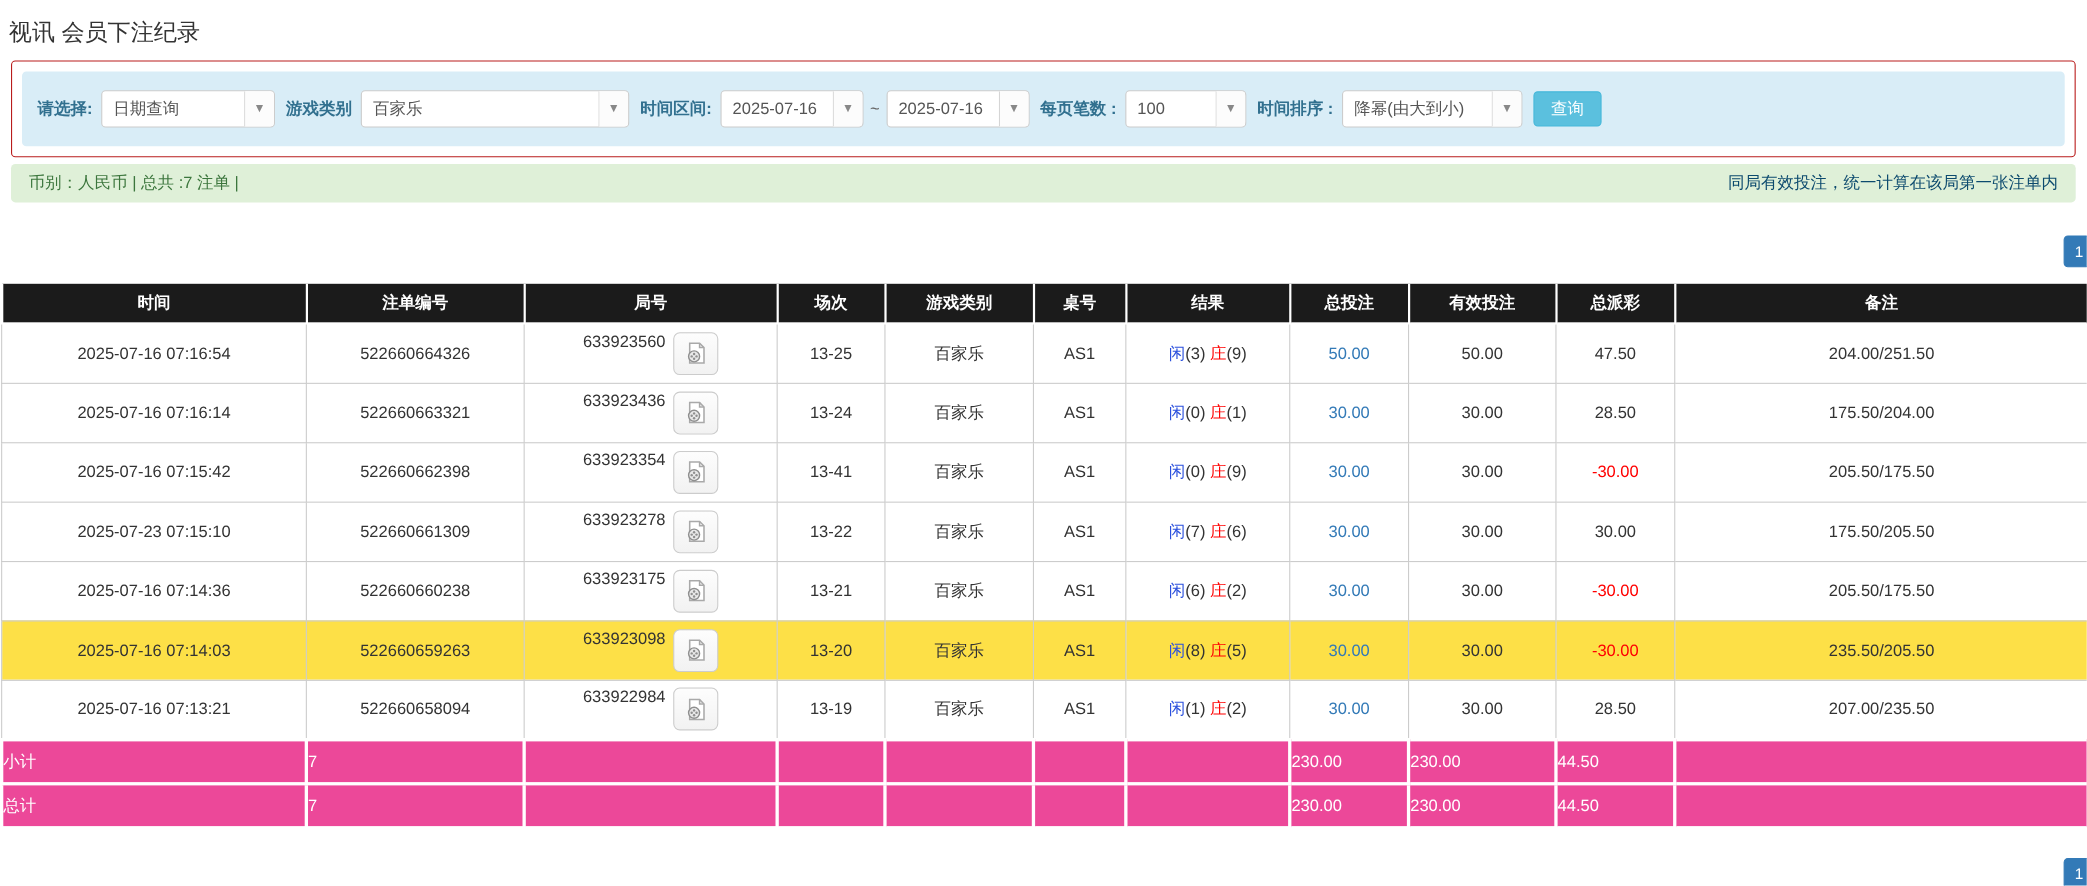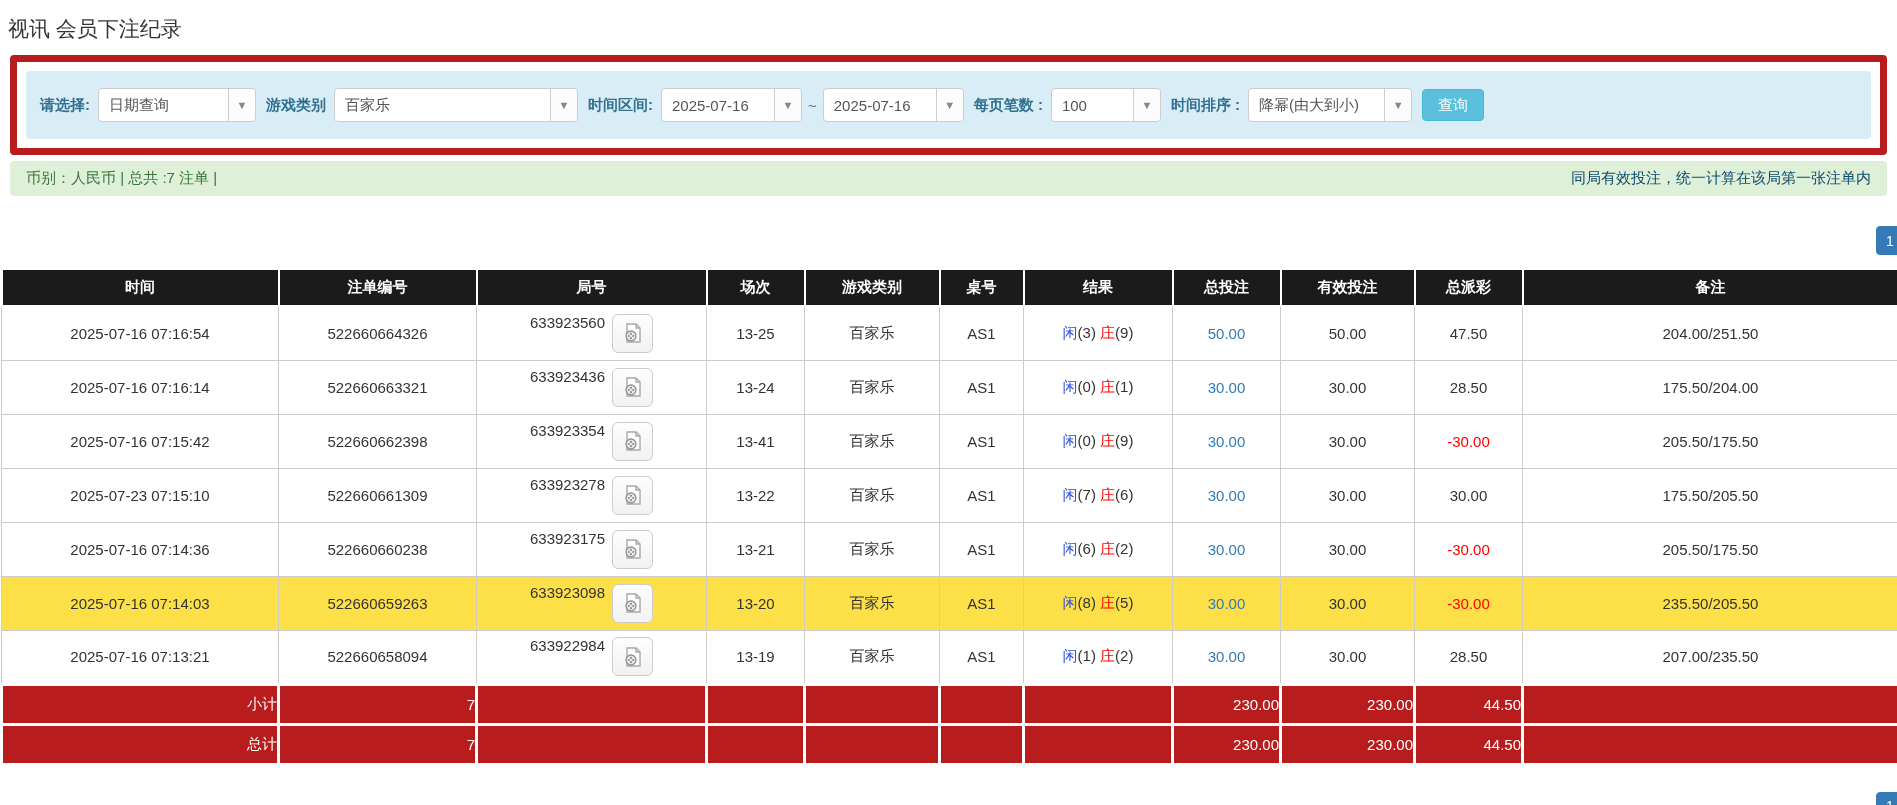--- a/index.html
+++ b/index.html
@@ -4,28 +4,28 @@
 <style>
   * { box-sizing: border-box; margin: 0; padding: 0; }
   html,body { width:1897px; height:805px; }
   body {
     font-family: "Liberation Sans","DejaVu Sans",sans-serif;
     background:#fff; overflow:hidden; position:relative;
   }
   .page-title { font-size:21px; font-weight:400; color:#333; padding:15px 0 12px 8px; }
 
   
-  .filter-panel { margin:0 10px; border:7px solid #b91c1c; border-radius:4px; padding:9px; background:#fff; }
+  .filter-panel { margin:0 10px; border:1px solid #b91c1c; border-radius:4px; padding:9px; background:#fff; }
   .filter-bar { background:#d9edf7; border-radius:4px; padding:17px 12px; display:flex; align-items:center; }
   .f-label { color:#31708f; font-weight:bold; font-size:15px; white-space:nowrap; margin:0 8px 0 10px; }
   .tilde { color:#666; font-size:15px; margin:0 6px; }
   .select { background:#fff; border:1px solid #ccc; border-radius:4px; height:34px; display:inline-flex; align-items:stretch; cursor:pointer; }
   .select .val { padding:0 10px; font-size:15px; color:#555; display:flex; align-items:center; flex:1; white-space:nowrap; overflow:hidden; }
   .select .arrow { width:27px; border-left:1px solid #ccc; display:flex; align-items:center; justify-content:center; color:#888; font-size:11px; background:#fcfcfc; border-radius:0 4px 4px 0; }
-  .w-query { width:158px; } .w-game { width:244px; } .w-date { width:141px; } .w-size { width:110px; } .w-sort { width:164px; }
+  .w-query { width:158px; } .w-game { width:244px; } .w-date { width:130px; } .w-size { width:110px; } .w-sort { width:164px; }
   .search-btn { background:#5bc0de; color:#fff; border:1px solid #46b8da; border-radius:4px; height:32px; padding:0 15px; font-size:15px; margin-left:10px; cursor:pointer; }
 
   
   .summary-bar { margin:6px 10px 0; background:#dff0d8; border-radius:4px; height:35px; display:flex; align-items:center; justify-content:space-between; padding:0 16px; font-size:15px; }
   .summary-left { color:#3c763d; }
   .summary-right { color:#0c4a6e; }
 
   
   .pagination-row { display:flex; justify-content:flex-end; }
   .pg-top { margin:30px 0 15px 0; }
@@ -35,21 +35,21 @@
   
   table { width:1897px; border-collapse:collapse; table-layout:fixed; }
   thead th { background:#1b1b1b; color:#fff; font-size:15px; font-weight:bold; height:36px; border:2px solid #fff; border-top:none; text-align:center; }
   tbody td { border:1px solid #ccc; height:54px; text-align:center; font-size:15px; color:#333; background:#fff; vertical-align:middle; }
   tbody tr.hl td { background:#fde047;margin-top:24px; }
   .bet-blue { color:#337ab7; }
   .neg { color:#f00; }
   .res-p { color:#2b50dd; } .res-b { color:#f00; } .res-n { color:#333; }
   .round-wrap { display:inline-flex; align-items:flex-start; gap:7px; }
   .vbtn { width:41px; height:39px; border:1px solid #ccc; border-radius:6px; background:linear-gradient(#fdfdfd,#f2f2f2); display:inline-flex; align-items:center; justify-content:center; cursor:pointer; }
-  tfoot td { background:#b91c1c; border:3px solid #fff; height:40px; color:#fff; text-align:right; font-size:15px; }
+  tfoot td { background:#ec4899; border:3px solid #fff; height:40px; color:#fff; text-align:left; font-size:15px; }
 </style>
 </head>
 <body>
 
 <div class="page-title">视讯 会员下注纪录</div>
 
 <div class="filter-panel">
   <div class="filter-bar">
     <span class="f-label" style="margin-left:2px">请选择:</span>
     <div class="select w-query">

